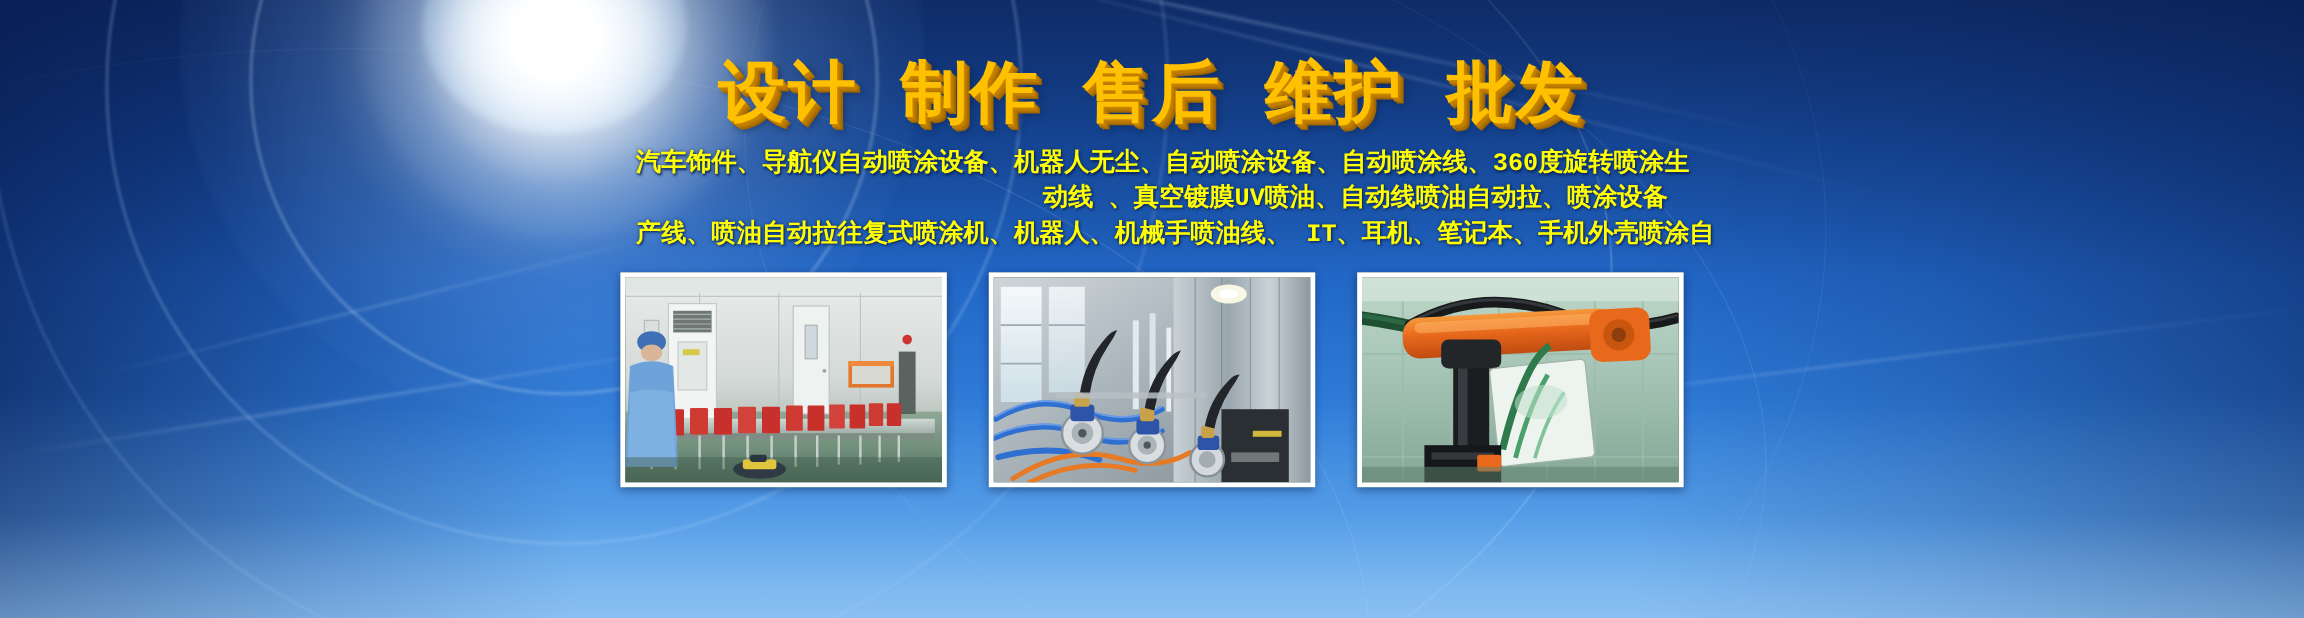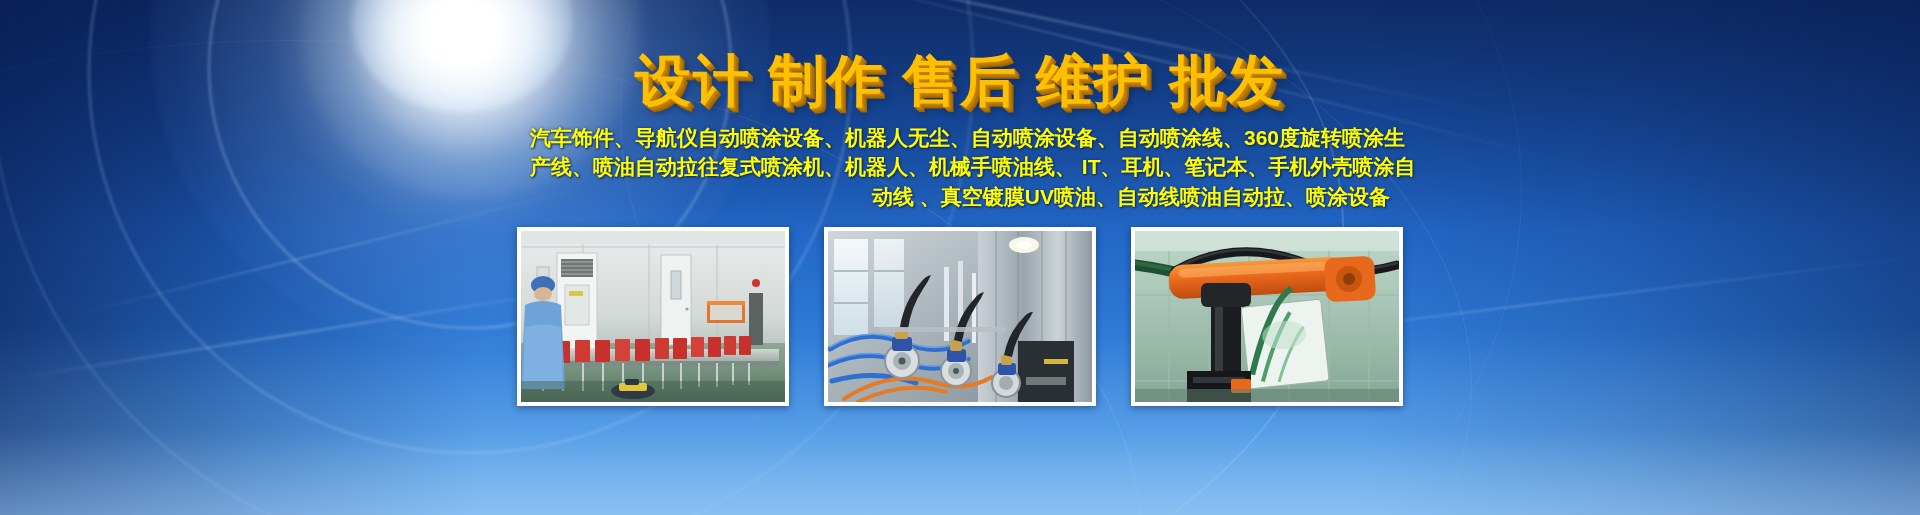--- a/index.html
+++ b/index.html
@@ -5,21 +5,21 @@
   html, body {
     margin: 0;
     padding: 0;
     background: #0a1e50;
   }
   #banner {
     position: relative;
     width: 1920px;
     height: 515px;
     overflow: hidden;
-    font-family: Liberation Sans, sans-serif;
+    font-family: Liberation Mono, monospace;
     background: #701a75;
   }
 
   
   .bg-base {
     position: absolute; inset: 0;
     background:
       linear-gradient(to bottom,
         #19458f 0%,
         #1a55ad 22%,
@@ -200,22 +200,22 @@
   <div class="streak streak3"></div>
   <div class="streak streak4"></div>
   <div class="streak streak5"></div>
 
   <div class="content">
 
     <div class="headline">设计  制作  售后  维护  批发</div>
 
     <div class="subtext">
       <span class="line">汽车饰件、导航仪自动喷涂设备、机器人无尘、自动喷涂设备、自动喷涂线、360度旋转喷涂生</span>
+      <span class="line">动线 、真空镀膜UV喷油、自动线喷油自动拉、喷涂设备</span>
       <span class="line">产线、喷油自动拉往复式喷涂机、机器人、机械手喷油线、 IT、耳机、笔记本、手机外壳喷涂自</span>
-      <span class="line">动线 、真空镀膜UV喷油、自动线喷油自动拉、喷涂设备</span>
     </div>
 
     <div class="gallery">
 
       <div class="photo">
         <svg viewBox="0 0 264 171" preserveAspectRatio="none">
           <defs>
             <linearGradient id="p1wall" x1="0" y1="0" x2="0" y2="1">
               <stop offset="0%" stop-color="#e9ecec"></stop>
               <stop offset="70%" stop-color="#d4dad8"></stop>

